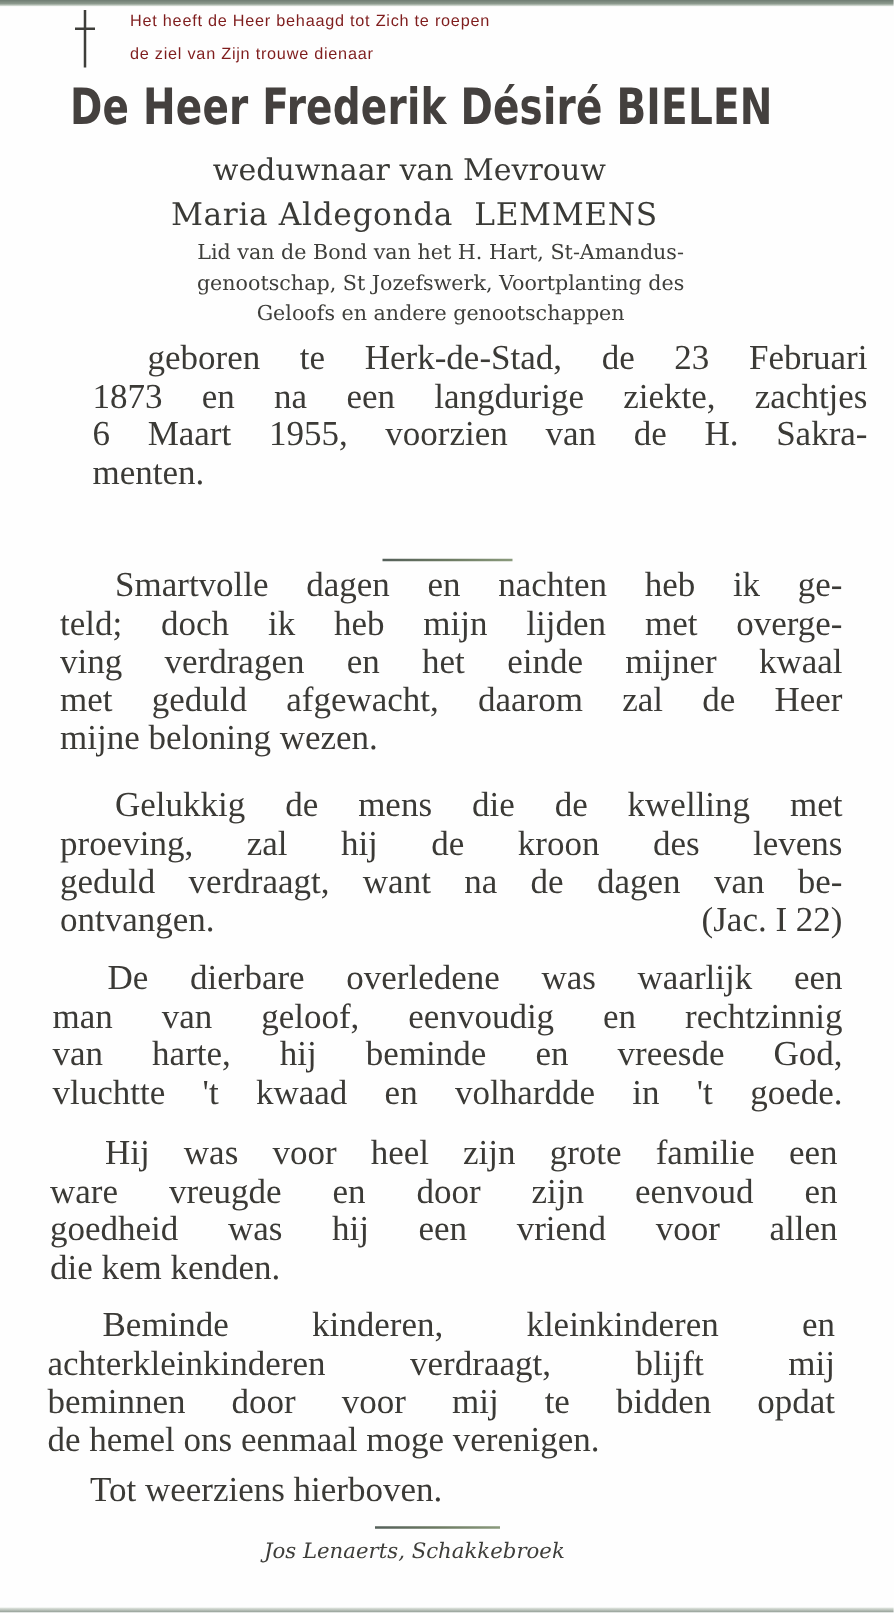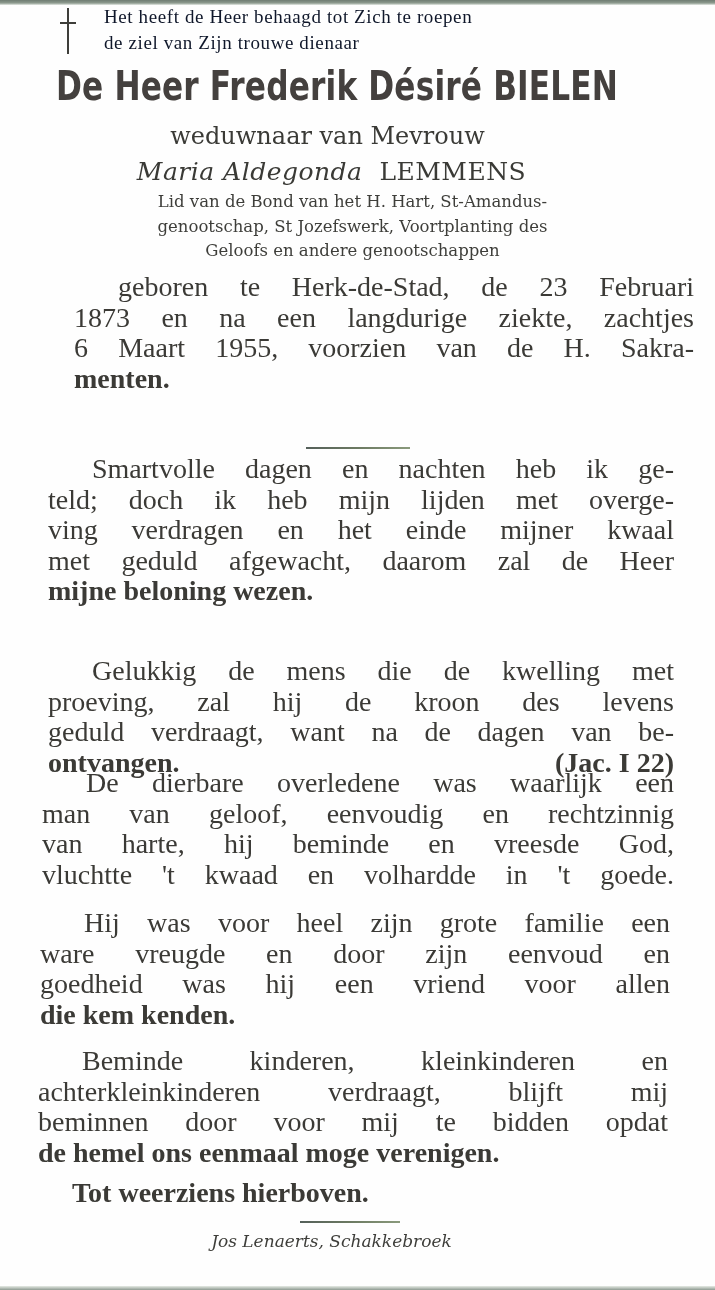--- a/index.html
+++ b/index.html
@@ -29,24 +29,24 @@
     .card {
       position: absolute;
       left: 0; top: 0;
       width: 715px; height: 1290px;
     }
     
     .intro {
       position: absolute;
       left: 104px;
       top: 4px;
-      font-family: Liberation Serif, serif;
-      font-size: 19px;
+      font-family: Liberation Sans, sans-serif;
+      font-size: 13px;
       line-height: 26px;
-      color: #0f172a;
+      color: #7f1d1d;
       letter-spacing: 0.6px;
       white-space: nowrap;
     }
     .cross {
       position: absolute;
       left: 60px;
       top: 8px;
       width: 16px;
       height: 46px;
     }
@@ -92,21 +92,21 @@
       left: 0; width: 715px;
       top: 155px;
       text-align: center;
       font-family: "DejaVu Serif", serif;
       font-size: 25px;
       line-height: 34px;
       color: #3a3a36;
       letter-spacing: 0.5px;
       transform: translateX(-26px);
     }
-    .wife .first { font-style: italic; }
+    .wife .first { }
     .member {
       position: absolute;
       left: 0; width: 715px;
       top: 190px;
       text-align: center;
       font-family: "DejaVu Serif", serif;
       font-size: 16.5px;
       line-height: 24.5px;
       color: #3e3e3a;
       transform: translateX(-5px);
@@ -123,27 +123,26 @@
       color: #3b3a36;
     }
     .line {
       display: block;
       white-space: nowrap;
       text-align: justify;
       text-align-last: justify;
     }
     .line.last {
       text-align-last: left;
-      font-weight: bold;
     }
     .indent { padding-left: 44px; }
 
     .p1 { top: 272px; left: 54px; width: 620px; margin-left: 20px; }
     .p2 { top: 454px; left: 48px; width: 626px; }
-    .p3 { top: 656px; left: 48px; width: 626px; }
+    .p3 { top: 630px; left: 48px; width: 626px; }
     .p4 { top: 768px; left: 42px; width: 632px; }
     .p5 { top: 908px; left: 40px; width: 630px; }
     .p6 { top: 1046px; left: 38px; width: 630px; }
     .p7 { top: 1178px; left: 72px; width: 520px; }
 
     .divider1 {
       position: absolute;
       left: 306px; top: 447px;
       width: 104px; height: 2px;
       background: linear-gradient(to right, #55605a, #6c7a62, #8a9a7c);

